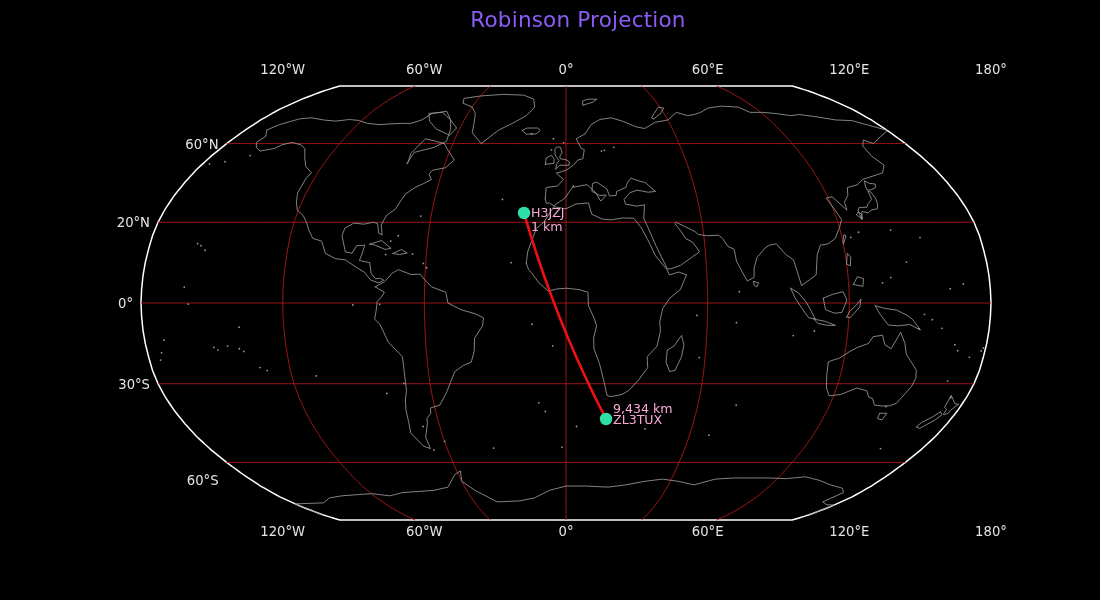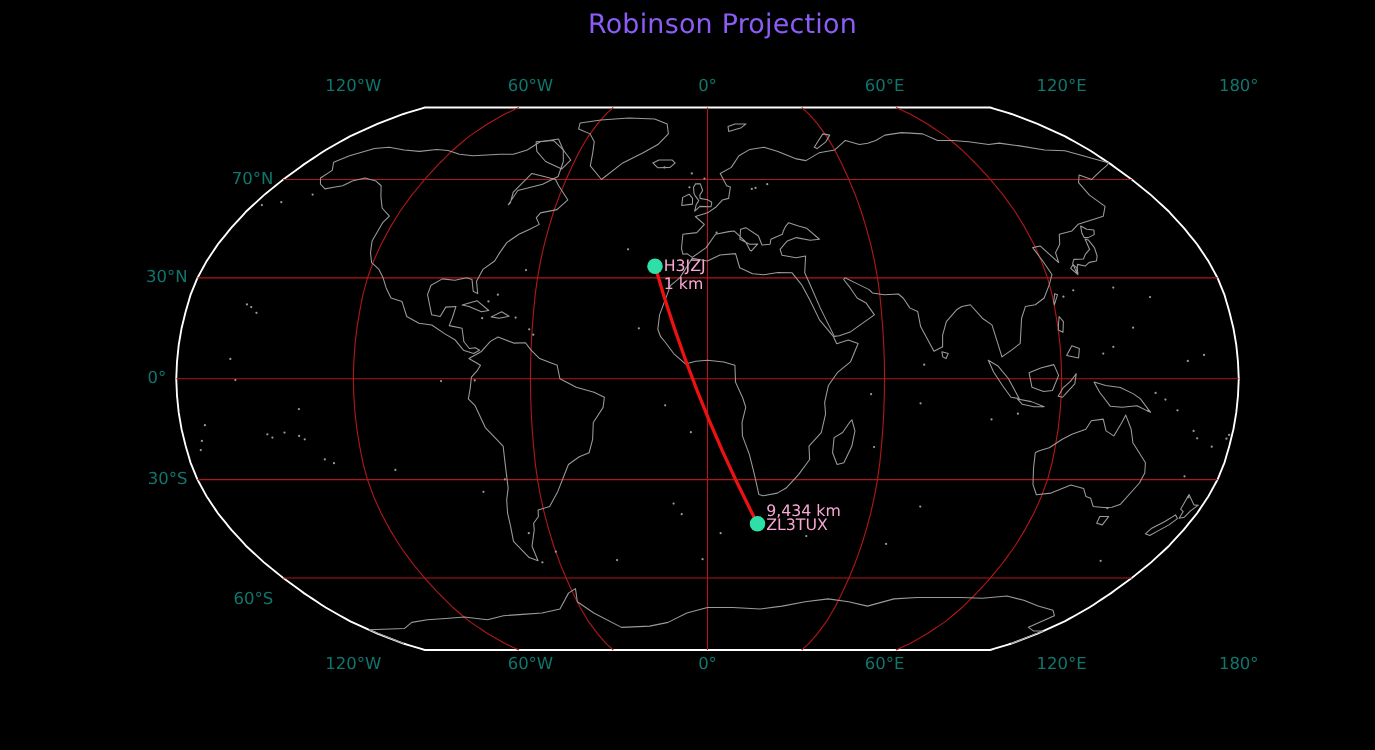--- a/index.html
+++ b/index.html
@@ -9,21 +9,21 @@
     overflow:hidden;position:relative;
   }
   #stage{position:absolute;left:0;top:0;width:1100px;height:600px;background:#000;}
   .ttl{
     position:absolute;left:0;width:1100px;text-align:center;
     color:#8b5cf6;white-space:pre;margin-left:28px;
   }
   #title{top:7px;font-size:21.5px;letter-spacing:.2px;}
   #subtitle{top:42px;font-size:16.5px;}
   .tick{
-    position:absolute;color:#0f766e;font-size:13.2px;
+    position:absolute;color:#e5e5e5;font-size:13.2px;
     white-space:pre;transform:translateX(-50%);
   }
   .tick.lat{transform:translate(-100%,-50%);}
   #mapsvg{position:absolute;left:0;top:0;}
   .mlabel{
     position:absolute;color:#f9a8d4;font-size:12.6px;white-space:pre;
     line-height:14px;
   }
 </style>
 </head>
@@ -179,22 +179,22 @@
   <div class="tick" id="lt4" style="left: 282.667px; top: 62px;">120°W</div>
   <div class="tick" id="lt5" style="left: 424.333px; top: 62px;">60°W</div>
 
   <div class="tick" id="lb0" style="left: 566px; top: 524px;">0°</div>
   <div class="tick" id="lb1" style="left: 707.667px; top: 524px;">60°E</div>
   <div class="tick" id="lb2" style="left: 849.333px; top: 524px;">120°E</div>
   <div class="tick" id="lb3" style="left: 991px; top: 524px;">180°</div>
   <div class="tick" id="lb4" style="left: 282.667px; top: 524px;">120°W</div>
   <div class="tick" id="lb5" style="left: 424.333px; top: 524px;">60°W</div>
 
-  <div class="tick lat" id="la0" style="left: 218.595px; top: 143.592px;">70°N</div>
-  <div class="tick lat" id="la1" style="left: 150px; top: 222.276px;">30°N</div>
+  <div class="tick lat" id="la0" style="left: 218.595px; top: 143.592px;">60°N</div>
+  <div class="tick lat" id="la1" style="left: 150px; top: 222.276px;">20°N</div>
   <div class="tick lat" id="la2" style="left: 133px; top: 303px;">0°</div>
   <div class="tick lat" id="la3" style="left: 150px; top: 383.724px;">30°S</div>
   <div class="tick lat" id="la4" style="left: 218.595px; top: 480px;">60°S</div>
 
   <div class="mlabel" id="m0a" style="left: 531px; top: 206px;">H3JZJ</div>
   <div class="mlabel" id="m0b" style="left: 531px; top: 220px;">1 km</div>
   <div class="mlabel" id="m1a" style="left: 613px; top: 413px;">ZL3TUX</div>
   <div class="mlabel" id="m1b" style="left: 613px; top: 402px;">9,434 km</div>
 
 </div>

